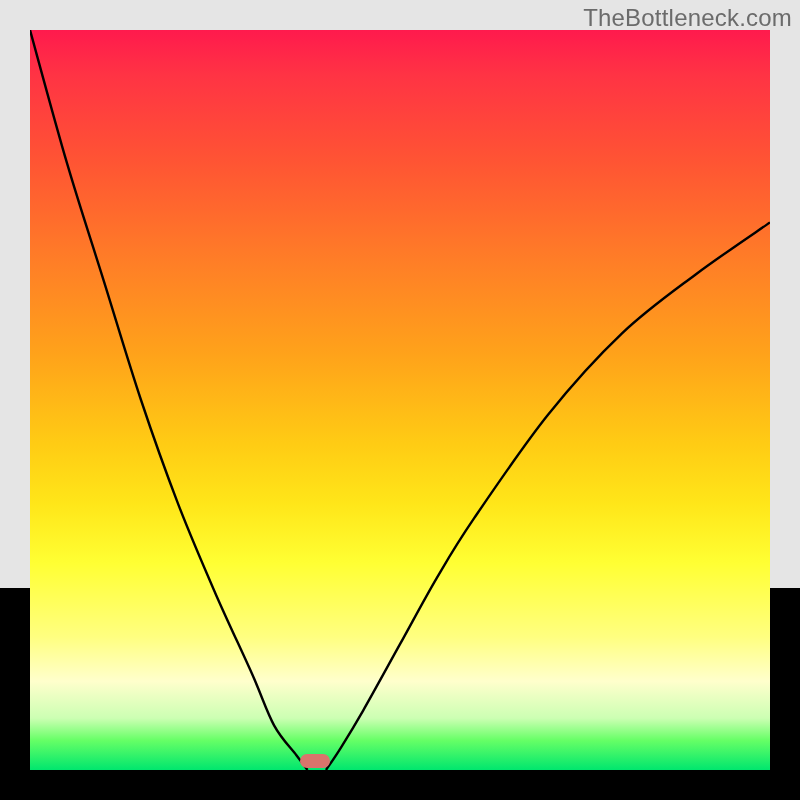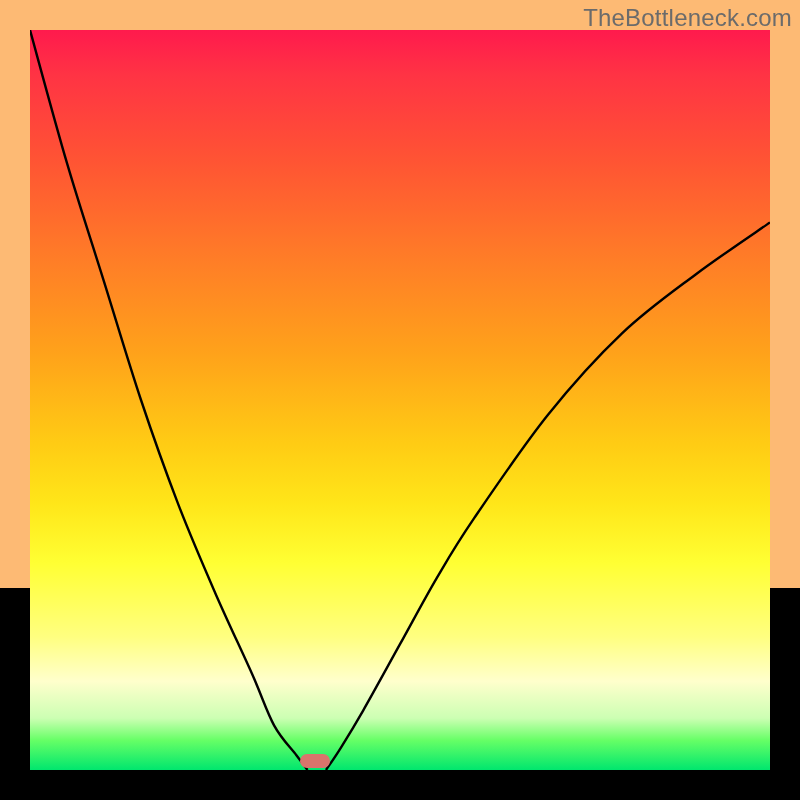--- a/index.html
+++ b/index.html
@@ -8,21 +8,21 @@
     width: 800px;
     height: 800px;
     background: #000;
     font-family: Arial, Helvetica, sans-serif;
     overflow: hidden;
   }
   .frame {
     position: relative;
     width: 800px;
     height: 588px;
-    background: #fdba74;
+    background: #e5e5e5;
   }
   .plot-area {
     position: absolute;
     left: 30px;
     top: 30px;
     width: 740px;
     height: 740px;
     background: linear-gradient(to bottom,
       #ff1a4d 0%,
       #ff3344 6%,

